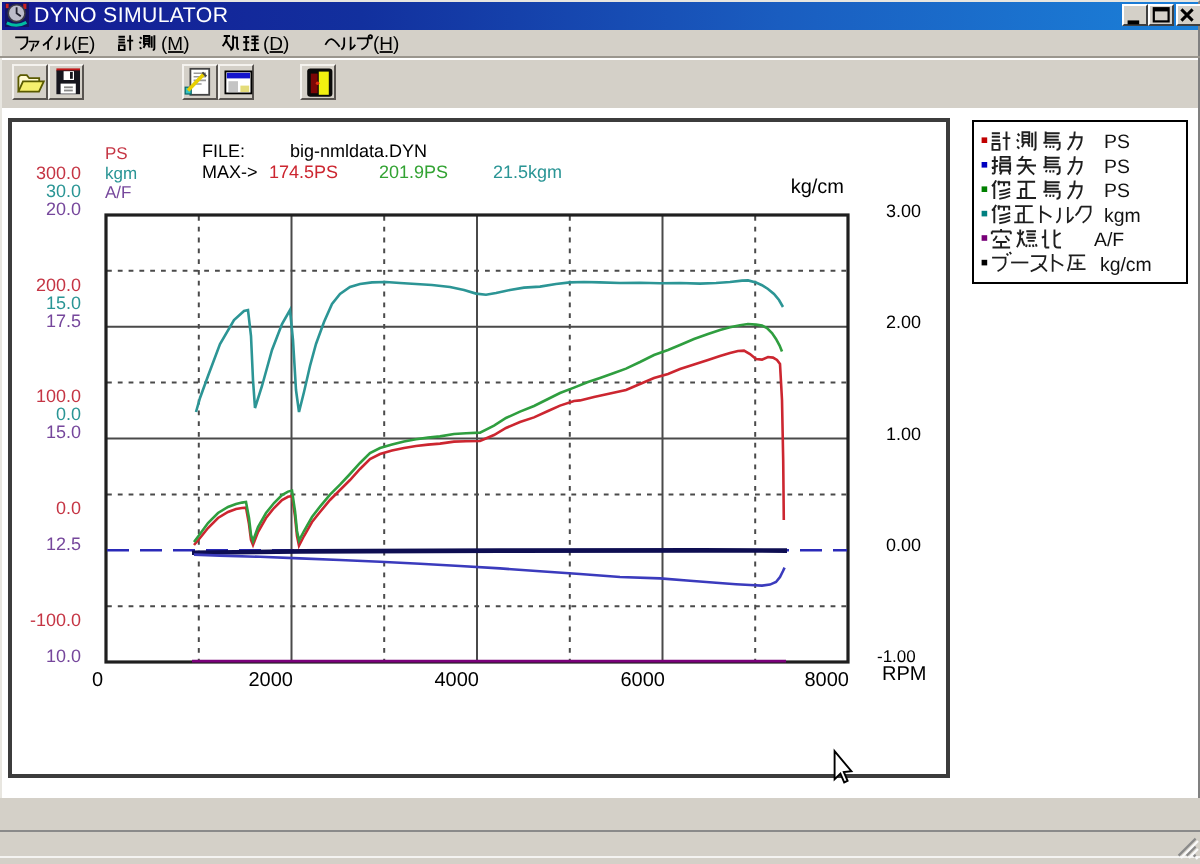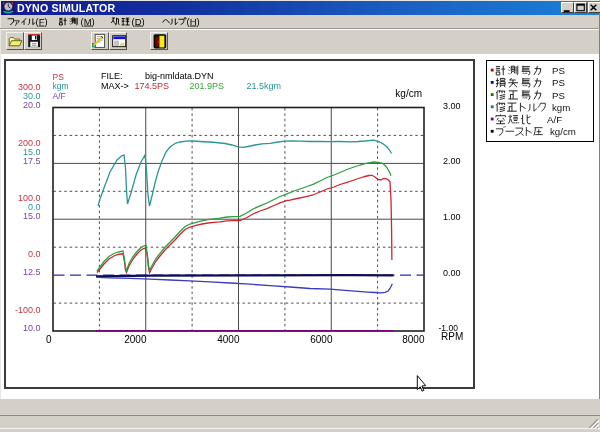--- a/index.html
+++ b/index.html
@@ -2,21 +2,21 @@
 <html><head>
 <meta charset="utf-8">
 <style>
 * { margin:0; padding:0; box-sizing:border-box; }
 html,body { width:600px; height:432px; overflow:hidden; }
 body { background:#d4d0c8; font-family:"Liberation Sans", sans-serif; position:relative; }
 #win { position:absolute; left:0; top:0; width:600px; height:432px; background:#d4d0c8;
   border-left:1px solid #e8e6e0; border-top:1px solid #e8e6e0; border-right:1px solid #808080; border-bottom:1px solid #808080; }
 #titlebar { position:absolute; left:1px; top:1px; width:598px; height:14px;
   background:linear-gradient(90deg,#151a94 0%, #12309e 30%, #1a5dc0 65%, #1b80d8 100%); }
-#title-txt { position:absolute; left:17px; top:1.8px; color:#fff; font-size:10.6px; font-weight:bold; letter-spacing:0.2px; }
+#title-txt { position:absolute; left:17px; top:1.8px; color:#fff; font-size:10.6px; font-weight:normal; letter-spacing:0.2px; }
 .tbtn { position:absolute; top:1.5px; width:13px; height:11.5px; background:#d4d0c8;
   border-top:1px solid #fff; border-left:1px solid #fff; border-right:1px solid #404040; border-bottom:1px solid #404040; }
 #menubar { position:absolute; left:1px; top:15px; width:598px; height:13px; background:#d4d0c8; }
 #toolbar { position:absolute; left:1px; top:29px; width:598px; height:24px; background:#d4d0c8;
   border-top:1px solid #fff; }
 #tb-sep { position:absolute; left:0px; top:28px; width:600px; height:1px; background:#9a968e; }
 .tbbtn { position:absolute; top:32px; width:18px; height:18px; background:#d4d0c8;
   border-top:1px solid #f4f2ee; border-left:1px solid #f4f2ee; border-right:1px solid #585450; border-bottom:1px solid #585450; }
 #client { position:absolute; left:1px; top:54px; width:598px; height:345px; background:#ffffff; }
 #panel { position:absolute; left:4px; top:59px; width:471px; height:330px; background:#fff; border:2px solid #3c3c3c; }

